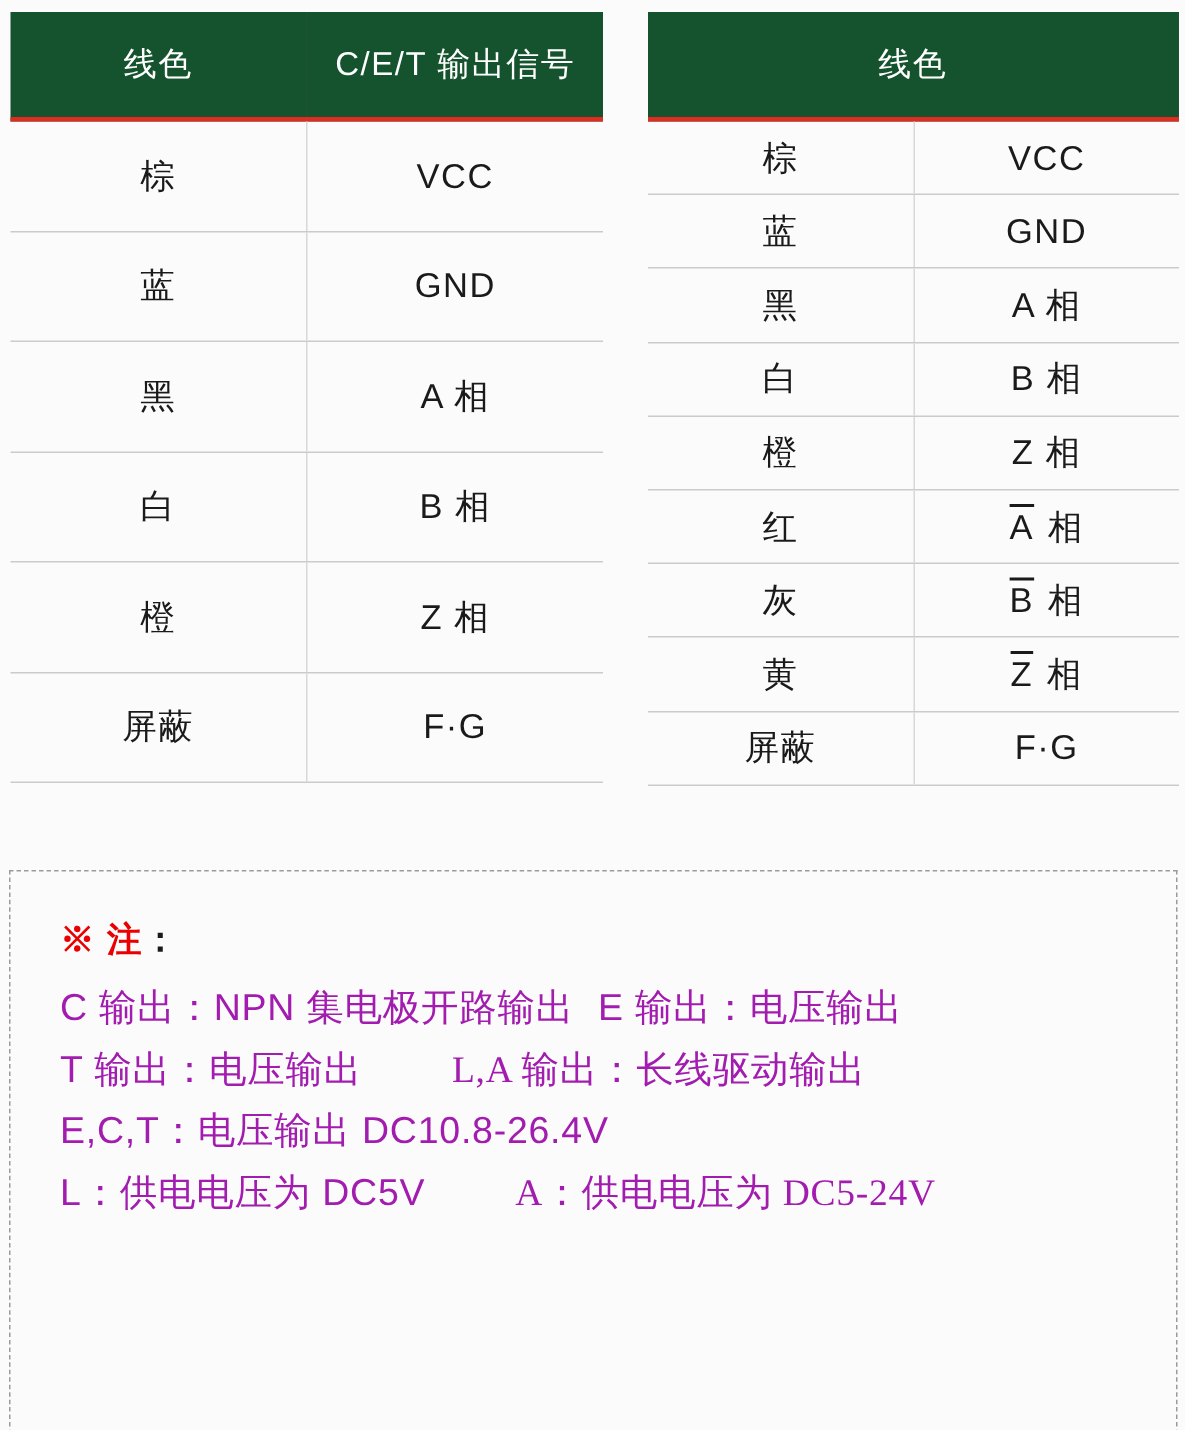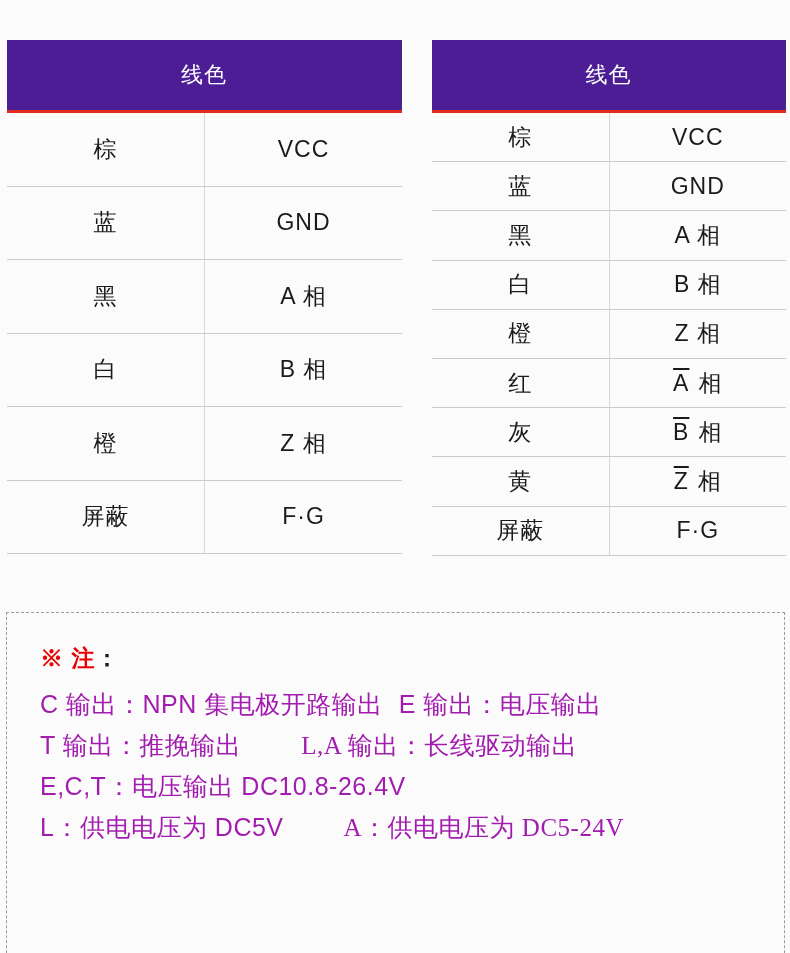--- a/index.html
+++ b/index.html
@@ -17,23 +17,22 @@
     align-items: flex-start;
     padding: 8px 0 0 7px;
     gap: 30px;
   }
   .wire-table { background: transparent; }
   .wire-table.cet { width: 395px; }
   .wire-table.la  { width: 354px; }
   .thead {
     display: flex;
     height: 70px;
-    background: #4c1d95;
+    background: #14532d;
     border-bottom: 3px solid #e12b21;
-    margin-top: 32px;
   }
   .th {
     flex: 1;
     display: flex;
     align-items: center;
     justify-content: center;
     color: #ffffff;
     font-size: 22px;
     font-weight: 500;
     letter-spacing: 1px;
@@ -90,20 +89,21 @@
   .gap-lg { margin-left: 60px; font-family: Liberation Serif, serif; }
 </style>
 </head>
 <body>
 
 <div class="tables-row">
 
   <section class="wire-table cet">
     <div class="thead">
       <div class="th">线色</div>
+      <div class="th">C/E/T 输出信号</div>
     </div>
     <div class="tbody">
       <div class="tr">
         <div class="td">棕</div>
         <div class="td">VCC</div>
       </div>
       <div class="tr">
         <div class="td">蓝</div>
         <div class="td">GND</div>
       </div>
@@ -181,21 +181,21 @@
 </div>
 
 <div class="note-box">
   <div class="note-title">
     <span class="red">※ 注</span><span class="dark">：</span>
   </div>
   <p class="note-line">
     <span class="seg">C 输出：NPN 集电极开路输出</span><span class="seg gap-sm">E 输出：电压输出</span>
   </p>
   <p class="note-line">
-    <span class="seg">T 输出：推挽输出</span><span class="seg gap-lg">L,A 输出：长线驱动输出</span>
+    <span class="seg">T 输出：电压输出</span><span class="seg gap-lg">L,A 输出：长线驱动输出</span>
   </p>
   <p class="note-line">
     <span class="seg">E,C,T：电压输出 DC10.8-26.4V</span>
   </p>
   <p class="note-line">
     <span class="seg">L：供电电压为 DC5V</span><span class="seg gap-lg">A：供电电压为 DC5-24V</span>
   </p>
 </div>
 
 </body></html>

